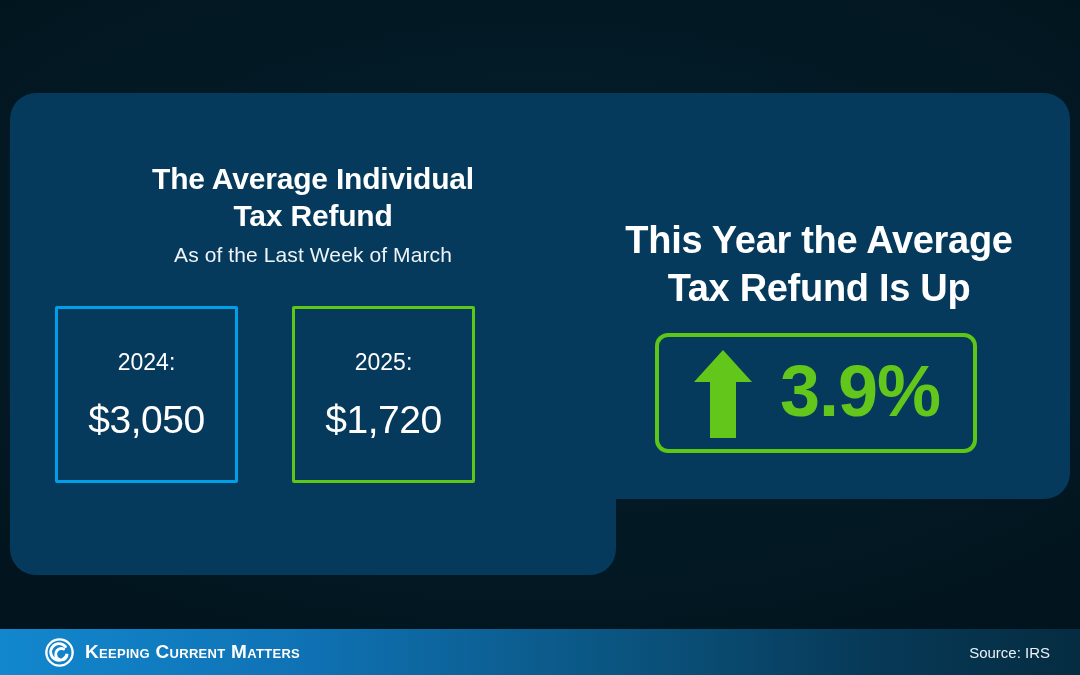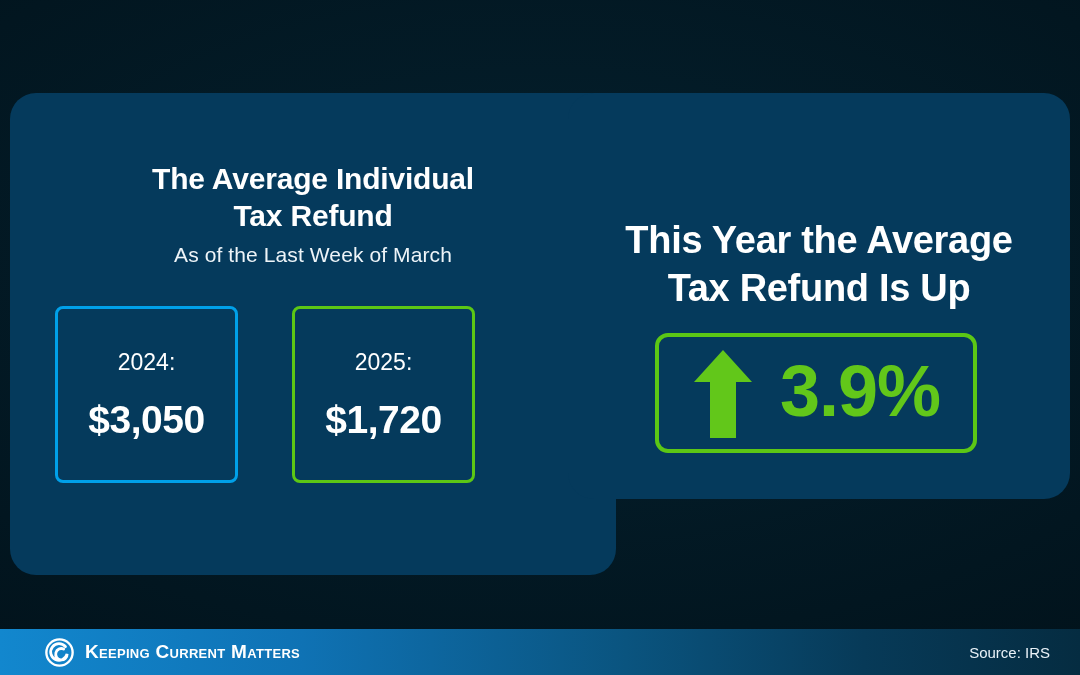--- a/index.html
+++ b/index.html
@@ -57,40 +57,40 @@
     position: absolute;
     left: 45px;
     top: 213px;
     width: 420px;
     display: flex;
     justify-content: space-between;
   }
   .stat-box {
     width: 183px;
     height: 177px;
-    border-radius: 8px;
+    border-radius: 2px;
     border: 3px solid #00a0e9;
     box-sizing: border-box;
     display: flex;
     flex-direction: column;
     align-items: center;
     justify-content: center;
   }
   .stat-box.green { border-color: #5cc715; text-align: center; }
   .stat-year {
     color: #ffffff;
     font-size: 23px;
     font-weight: normal;
     line-height: 1;
     margin-bottom: 26px;
   }
   .stat-value {
     color: #ffffff;
     font-size: 39px;
-    font-weight: bold;
+    font-weight: normal;
     line-height: 1;
     letter-spacing: -0.5px;
   }
 
   
   .right-title {
     position: absolute;
     left: 0; right: 0;
     top: 123px;
     text-align: center;

